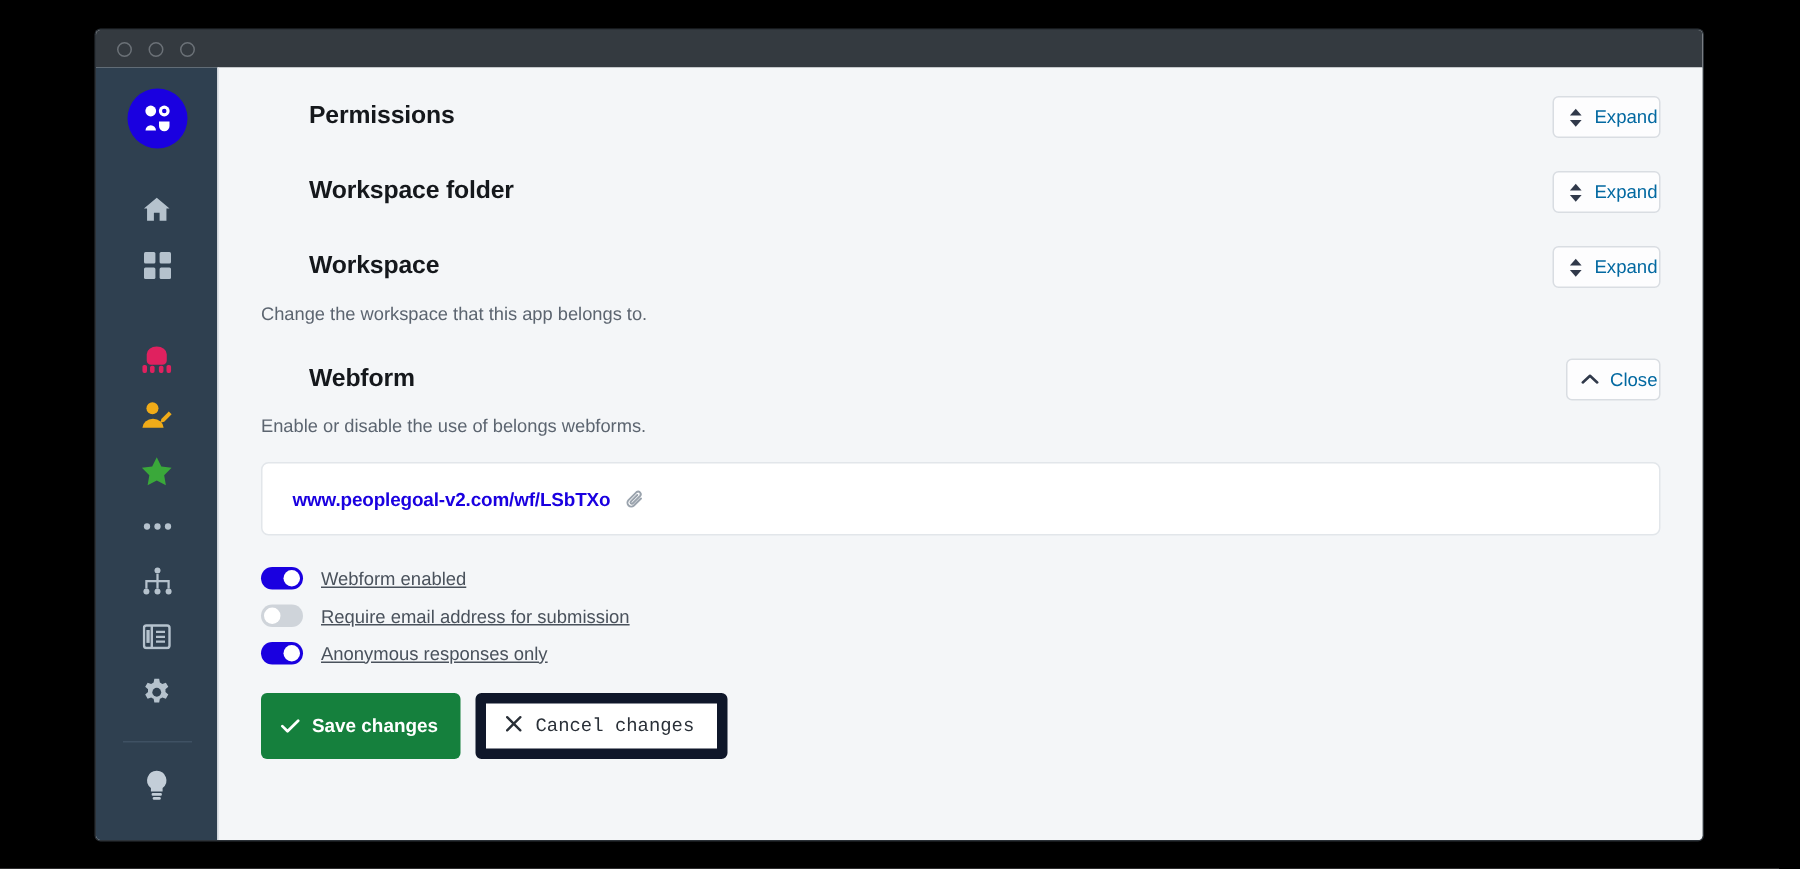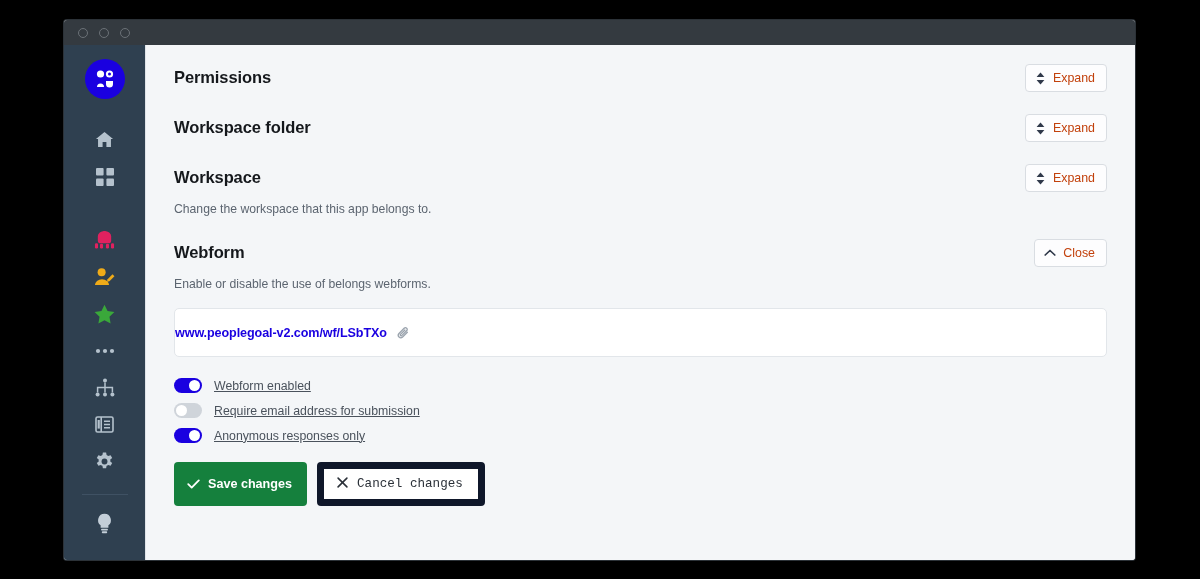--- a/index.html
+++ b/index.html
@@ -66,48 +66,50 @@
     position: relative;
   }
   .section { margin-bottom: 0; }
   .sec-head {
     display: flex; align-items: flex-start; justify-content: space-between;
   }
   .sec-title {
     font-size: 16.5px; font-weight: bold; color: #15181c;
     letter-spacing: -0.1px;
     line-height: 20px;
+    margin-left: 32px;
   }
   .sec-desc {
     font-size: 12.2px; color: #5c6570; margin-top: 9px;
     line-height: 16px;
   }
   .gap-sec { height: 25px; }
 
   .btn-ghost {
     display: inline-flex; align-items: center; gap: 7px;
     background: #fdfdfe; border: 1px solid #d9dde2;
     border-radius: 4px;
-    padding: 6px 11px 6px 9px;
-    font-size: 12.4px; color: #c2410c;
+    padding: 6px 1px 6px 9px;
+    font-size: 12.4px; color: #0369a1;
     cursor: pointer;
     white-space: nowrap;
     flex-shrink: 0;
     margin-top: -3px;
   }
   .btn-ghost svg { display: block; }
 
   
   .url-card {
     margin-top: 16px;
     background: #ffffff;
     border: 1px solid #e2e6ea;
     border-radius: 5px;
     height: 49px;
     display: flex; align-items: center;
+    padding-left: 20px;
     gap: 10px;
   }
   .url-link {
     font-size: 12.6px; font-weight: bold; color: #1a00e0;
     text-decoration: none;
     letter-spacing: -0.1px;
   }
 
   
   .toggles { margin-top: 16px; }

